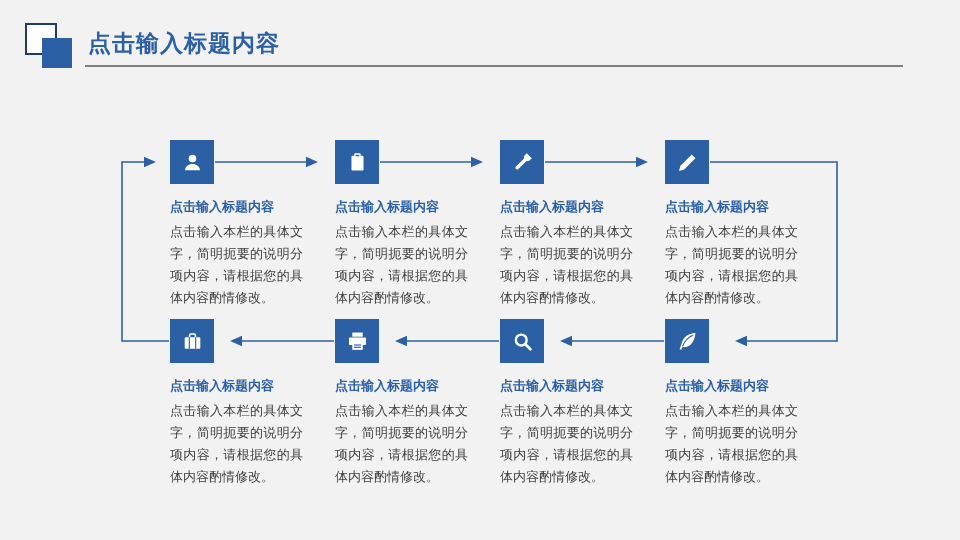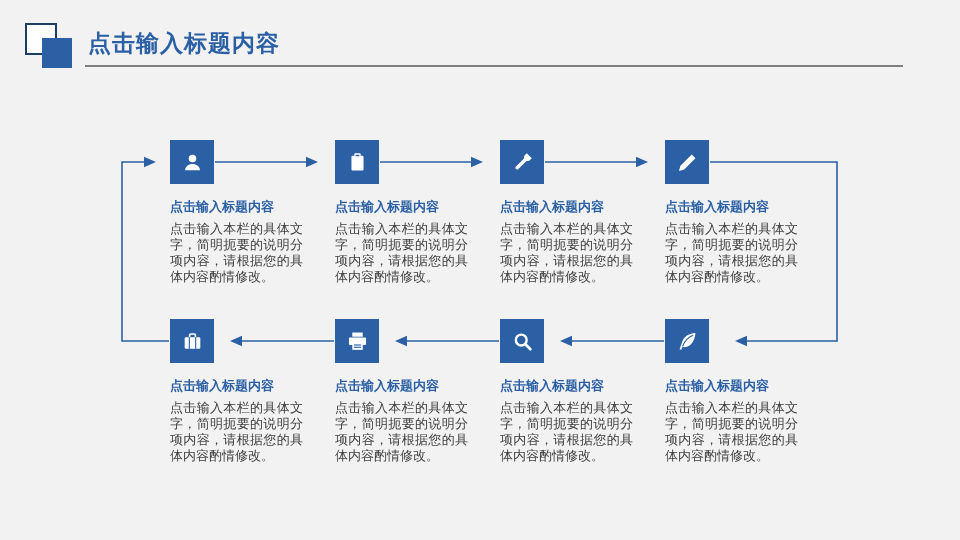--- a/index.html
+++ b/index.html
@@ -36,21 +36,21 @@
   .icon-tile{
     width:44px;height:44px;background:#2c60a4;
     display:flex;align-items:center;justify-content:center;
   }
   .icon-tile svg{width:25px;height:25px;display:block;}
   .step-title{
     margin-top:14px;font-size:13px;font-weight:bold;color:#2c60a4;
     white-space:nowrap;
   }
   .step-body{
-    margin-top:5px;width:133px;font-size:13px;line-height:16px;color:#3f3f3f;
+    margin-top:5px;width:133px;font-size:13px;line-height:22px;color:#3f3f3f;
     text-align:justify;
   }
 </style>
 </head>
 <body>
 
 <div class="slide">
 
   <div class="deco-outline"></div>
   <div class="deco-fill"></div>

